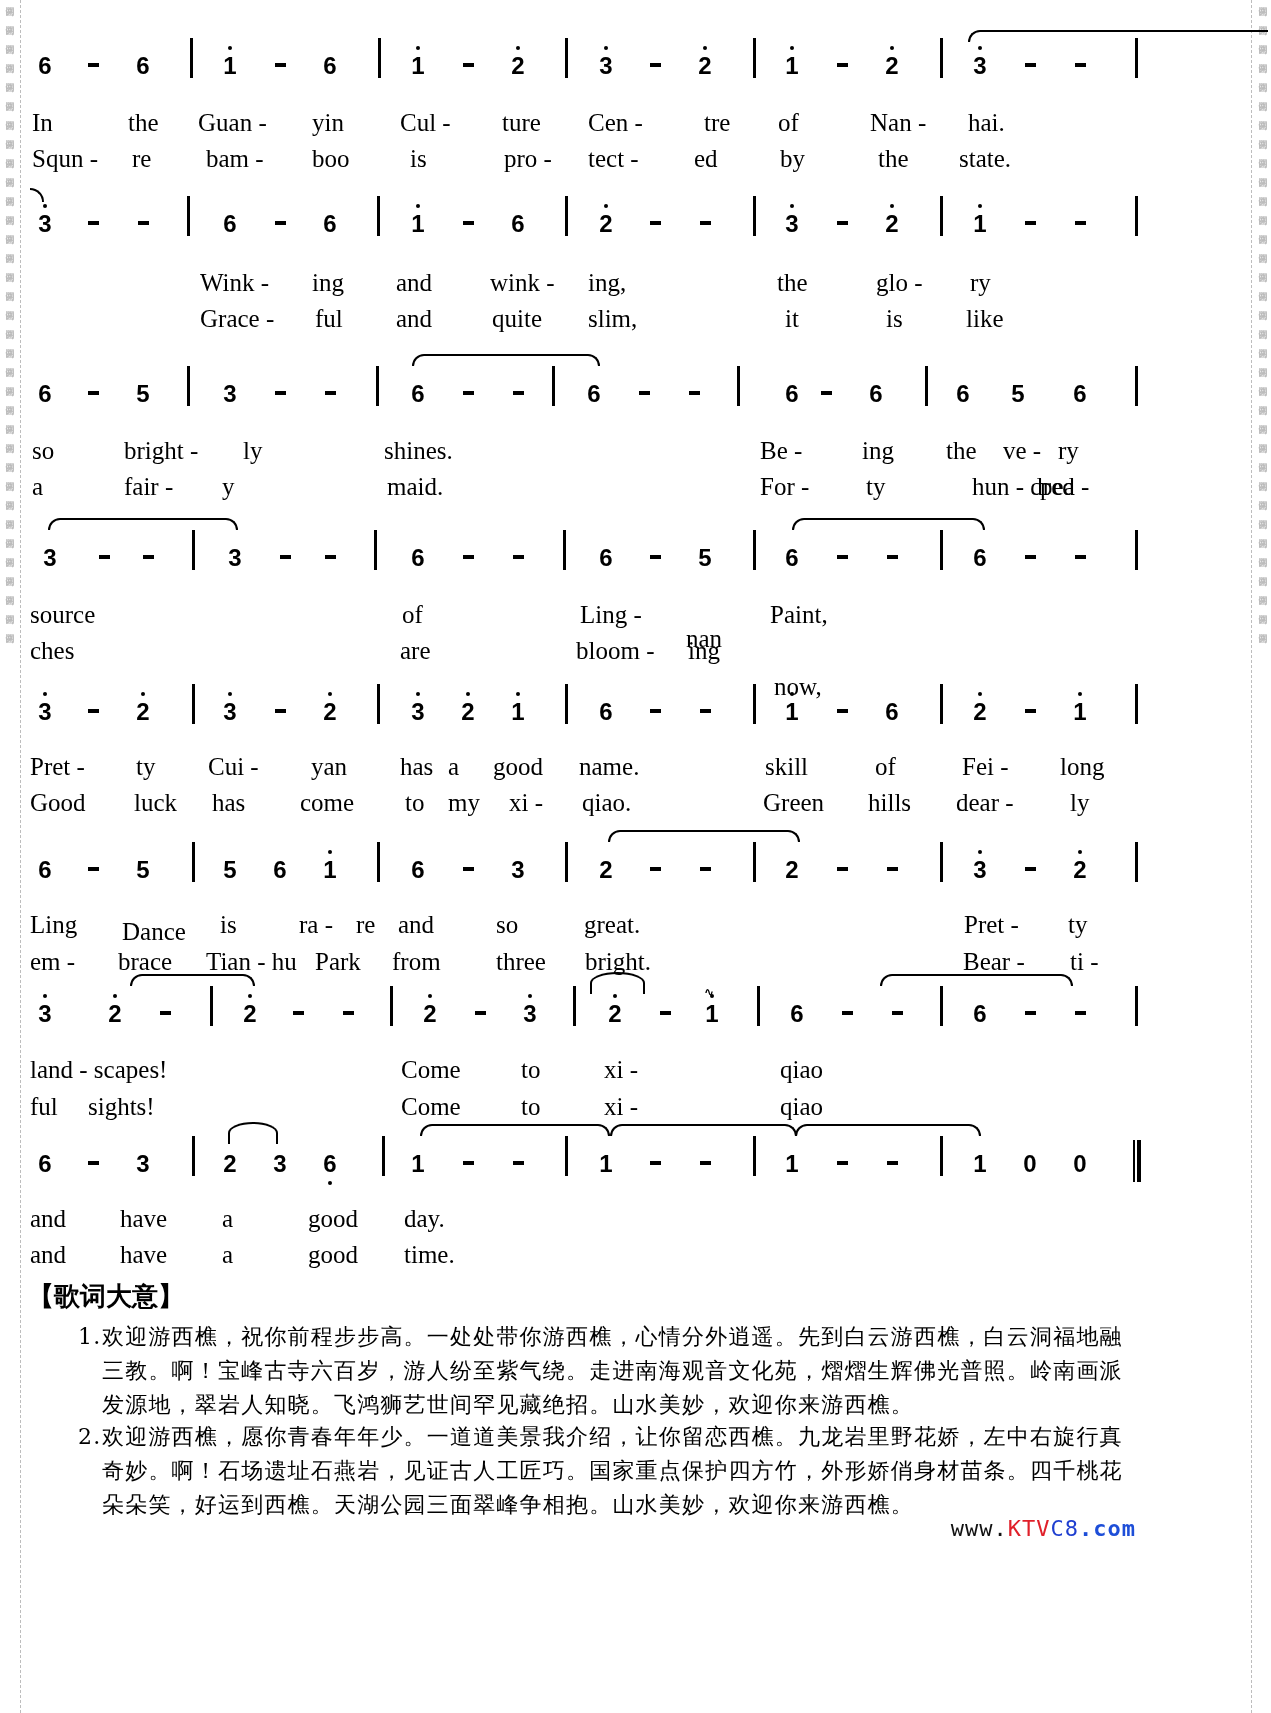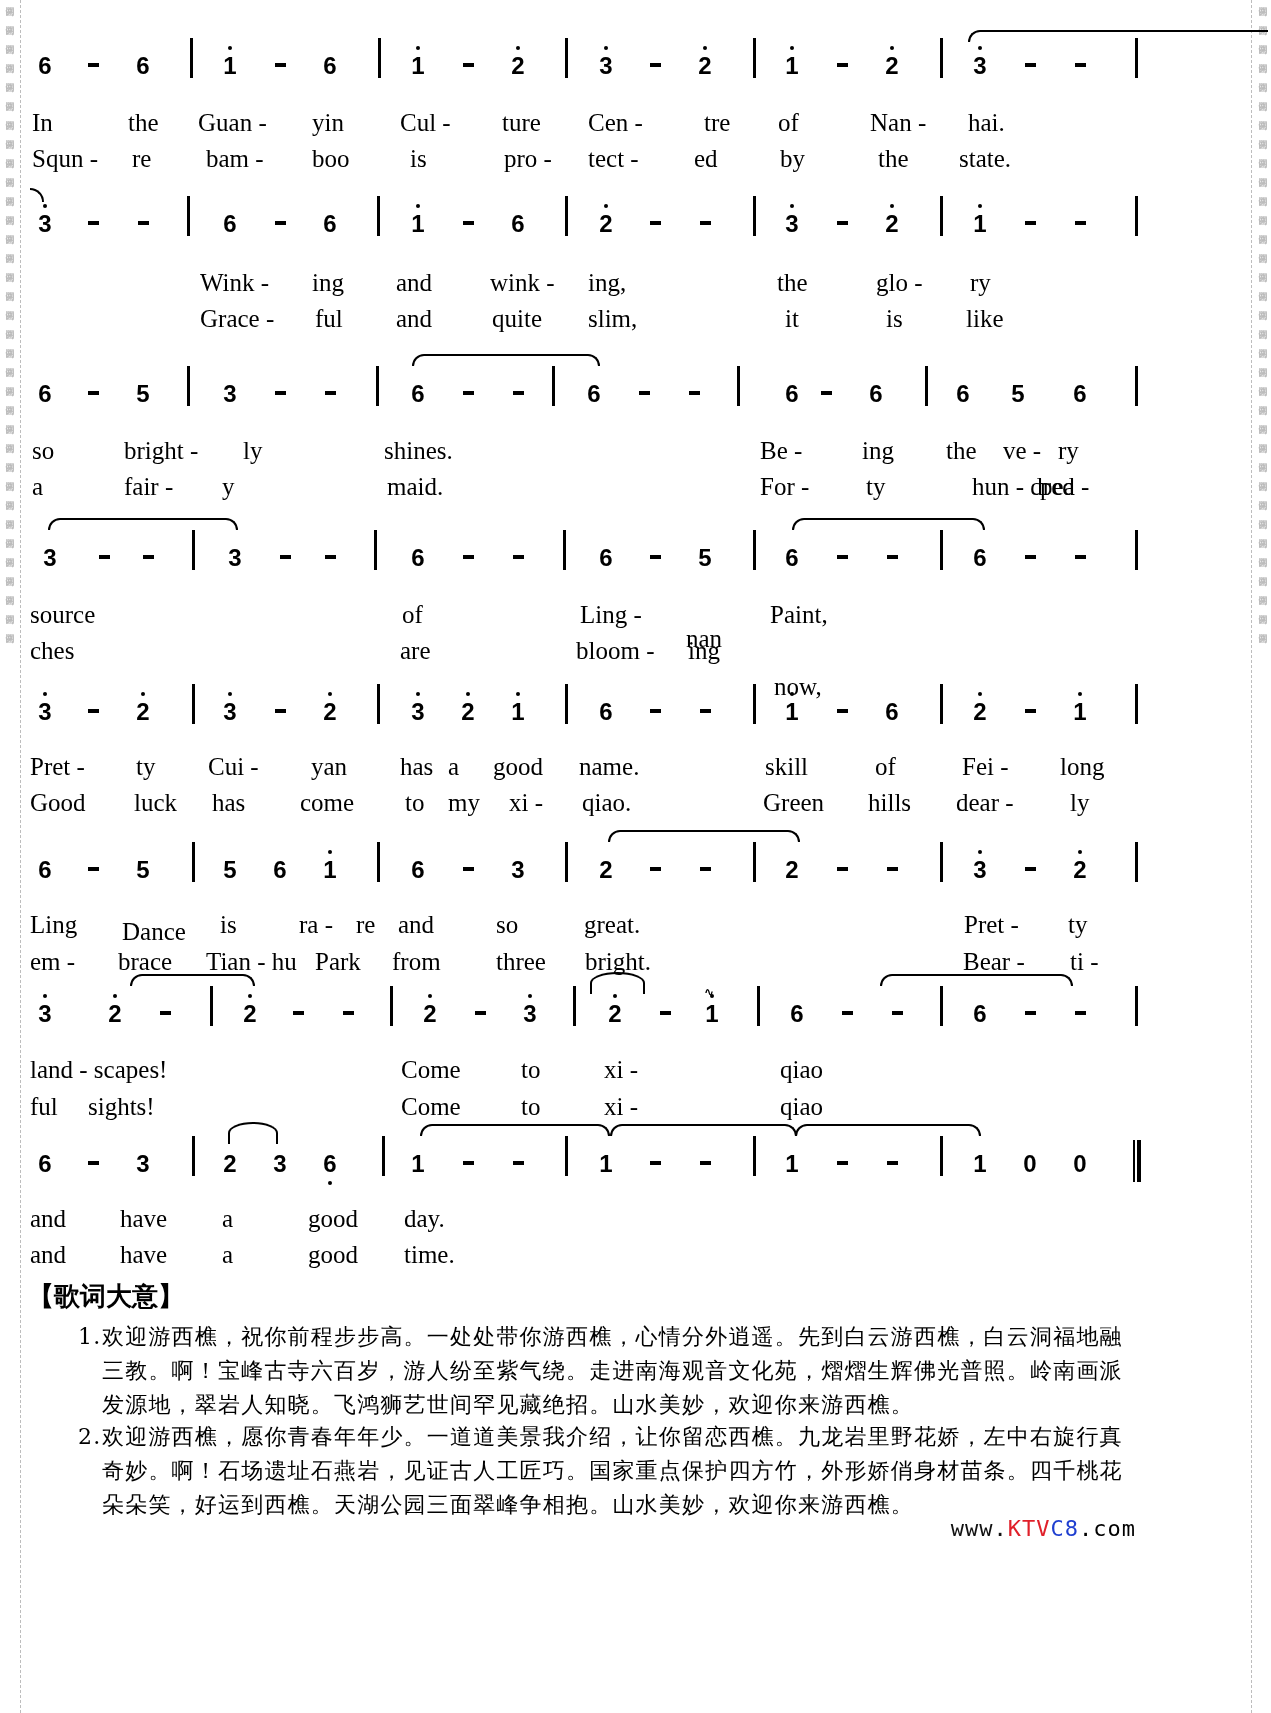--- a/index.html
+++ b/index.html
@@ -460,14 +460,14 @@
 <div class="summary-para" style="top:1320px;">
   <span class="num">1.</span>
   <span class="txt">欢迎游西樵，祝你前程步步高。一处处带你游西樵，心情分外逍遥。先到白云游西樵，白云洞福地融三教。啊！宝峰古寺六百岁，游人纷至紫气绕。走进南海观音文化苑，熠熠生辉佛光普照。岭南画派发源地，翠岩人知晓。飞鸿狮艺世间罕见藏绝招。山水美妙，欢迎你来游西樵。</span>
 </div>
 <div class="summary-para" style="top:1420px;">
   <span class="num">2.</span>
   <span class="txt">欢迎游西樵，愿你青春年年少。一道道美景我介绍，让你留恋西樵。九龙岩里野花娇，左中右旋行真奇妙。啊！石场遗址石燕岩，见证古人工匠巧。国家重点保护四方竹，外形娇俏身材苗条。四千桃花朵朵笑，好运到西樵。天湖公园三面翠峰争相抱。山水美妙，欢迎你来游西樵。</span>
 </div>
 
 <div class="brand">
-  <span style="color:#111;">www.</span><span style="color:#e0202a;">KTV</span><span style="color:#1f3fd0;">C8</span><span style="color:#000000;">.com</span>
+  <span style="color:#111;">www.</span><span style="color:#e0202a;">KTV</span><span style="color:#1f3fd0;">C8</span><span style="color:#1d4ed8;font-weight:bold;">.com</span>
 </div>
 
 </body></html>

